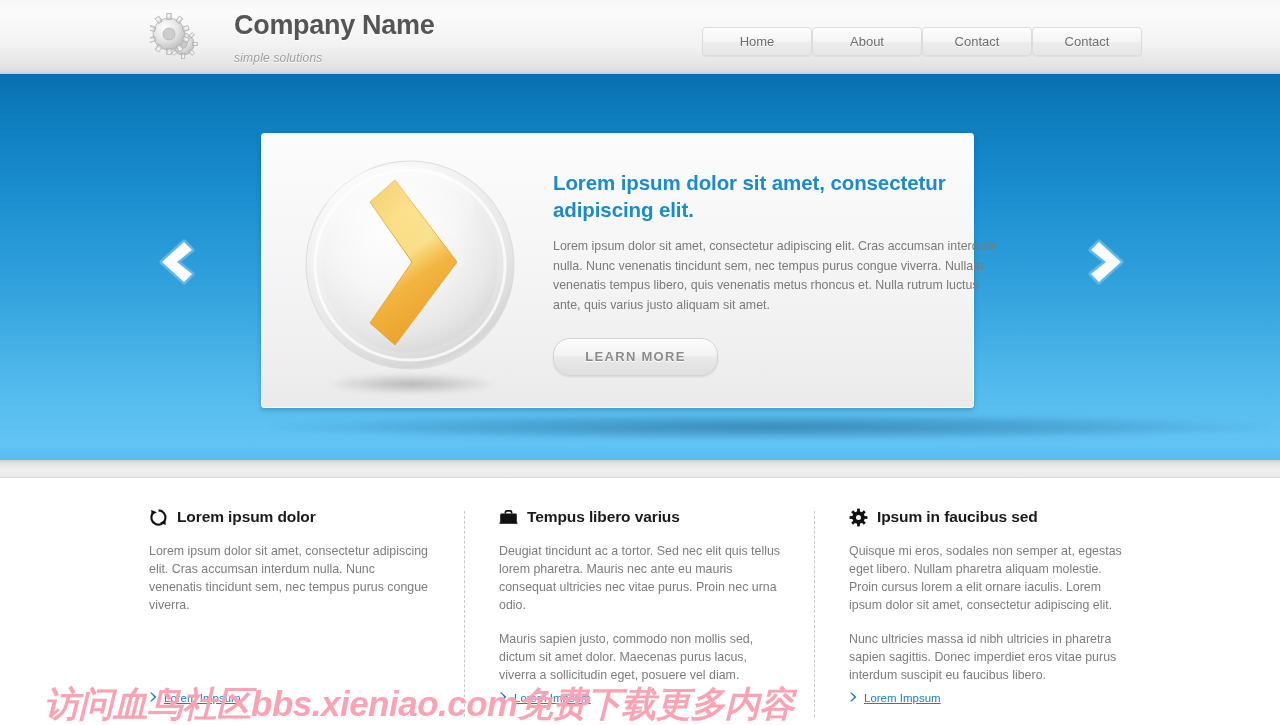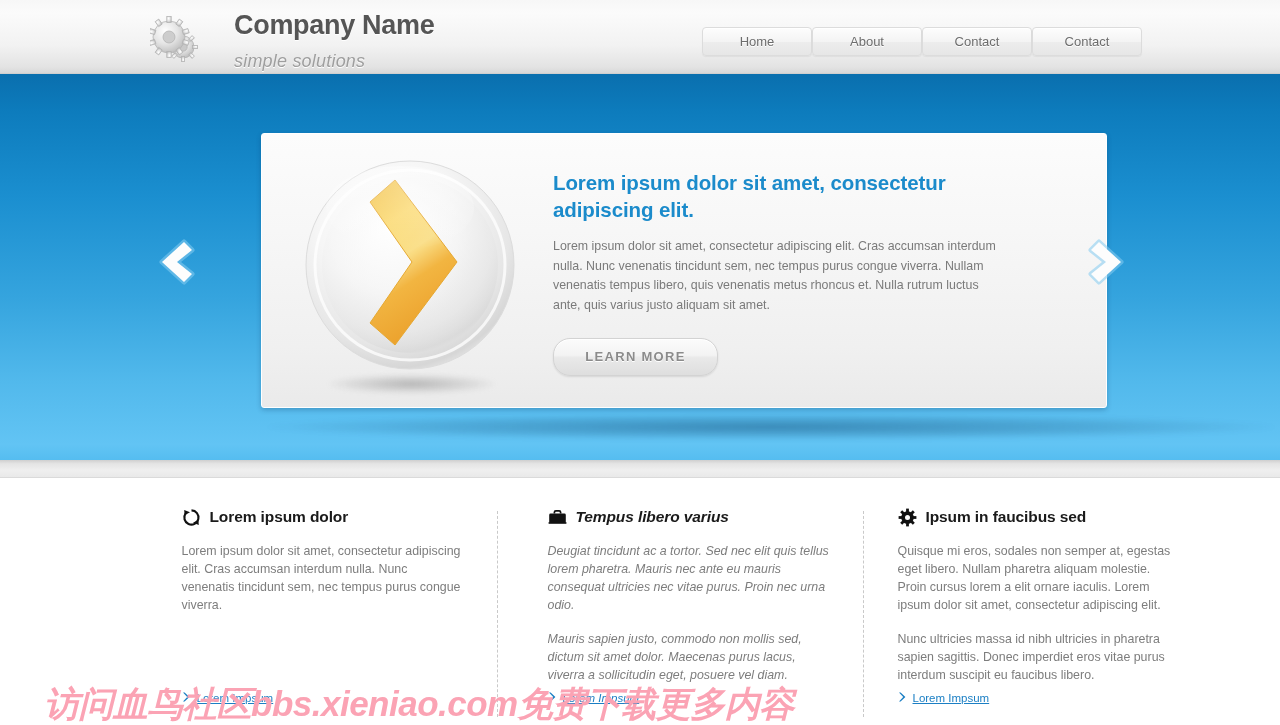--- a/index.html
+++ b/index.html
@@ -22,21 +22,21 @@
     display: flex; align-items: center; gap: 20px;
   }
   .logo-gears { width: 52px; height: 50px; flex: 0 0 52px; }
   .brand { margin-left: 12px; line-height: 1; }
   .brand-name {
     font-size: 27px; font-weight: bold; color: #555555;
     letter-spacing: -0.3px; display: block;
     text-shadow: 0 1px 0 #ffffff;
   }
   .brand-tag {
-    display: block; font-size: 18px; font-style: italic; color: #9e9e9e;
+    display: block; font-size: 12px; font-style: italic; color: #9e9e9e;
     margin-top: 13px; letter-spacing: 0.2px; text-shadow: 0 1px 0 #ffffff;
   }
 
   .nav { position: absolute; right: 138px; top: 27px; display: flex; }
   .nav-btn {
     width: 110px; height: 29px; border-radius: 4px;
     background: linear-gradient(to bottom, #fdfdfd 0%, #f4f4f4 50%, #ededed 51%, #e6e6e6 100%);
     border: 1px solid #dcdcdc;
     box-shadow: 0 1px 0 rgba(255,255,255,0.9) inset, 0 1px 1px rgba(0,0,0,0.05);
     display: flex; align-items: center; justify-content: center;
@@ -55,21 +55,21 @@
     filter: blur(2px);
   }
   .gray-strip {
     position: absolute; left: 0; top: 460px; width: 1280px; height: 18px;
     background: linear-gradient(to bottom, #cfcfcf 0%, #e4e4e4 22%, #efefef 60%, #e9e9e9 100%);
     border-bottom: 1px solid #dadada;
   }
 
   
   .hero {
-    position: absolute; left: 261px; top: 133px; width: 846px; height: 275px;
+    position: absolute; left: 261px; top: 133px; width: 713px; height: 275px;
     background: linear-gradient(to bottom, #fcfcfc 0%, #f7f7f7 35%, #f0f0f0 78%, #eaeaea 100%);
     border: 1px solid #ffffff;
     border-radius: 3px;
     box-shadow: 0 2px 5px rgba(0,40,80,0.25);
   }
   .hero-visual { position: absolute; left: 25px; top: 18px; width: 260px; height: 250px; }
   .sphere { position: absolute; left: 18px; top: 8px; width: 210px; height: 210px; }
   .sphere-shadow {
     position: absolute; left: 42px; top: 222px; width: 166px; height: 20px;
     background: radial-gradient(ellipse at center, rgba(120,120,120,0.46) 0%, rgba(150,150,150,0.22) 48%, rgba(180,180,180,0) 74%);
@@ -98,25 +98,24 @@
   .carousel-arrow {
     position: absolute; top: 234px; width: 56px; height: 56px; cursor: pointer;
   }
   .arrow-prev { left: 146px; }
   .arrow-next { left: 1081px; }
 
   
   .columns {
     position: absolute; left: 0; top: 505px; width: 1280px; height: 220px;
     display: flex;
-    justify-content: center;
   }
   .col { position: relative; width: 350px; }
   .col-1 { margin-left: 149px; }
-  .col-2 { margin-left: 16px; width: 350px; font-style: italic; }
+  .col-2 { margin-left: 0px; width: 350px; }
   .col-3 { margin-left: 0px; width: 350px; }
   .col-divider {
     position: absolute; top: 6px; width: 0; height: 206px;
     border-left: 1px dashed #c9c9c9;
   }
   .col-head { display: flex; align-items: center; height: 24px; }
   .col-icon { width: 19px; height: 19px; flex: 0 0 19px; margin-right: 9px; }
   .col-title {
     font-size: 15.5px; font-weight: bold; color: #1a1a1a; letter-spacing: -0.1px;
   }

